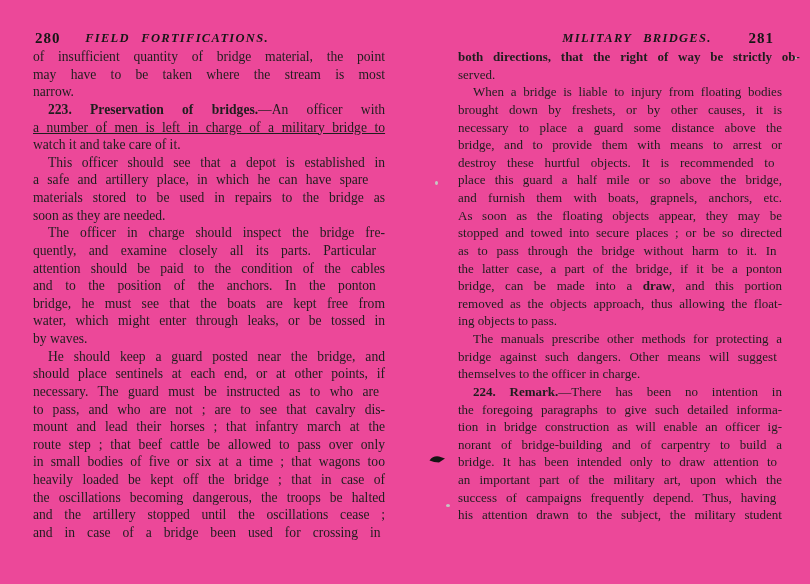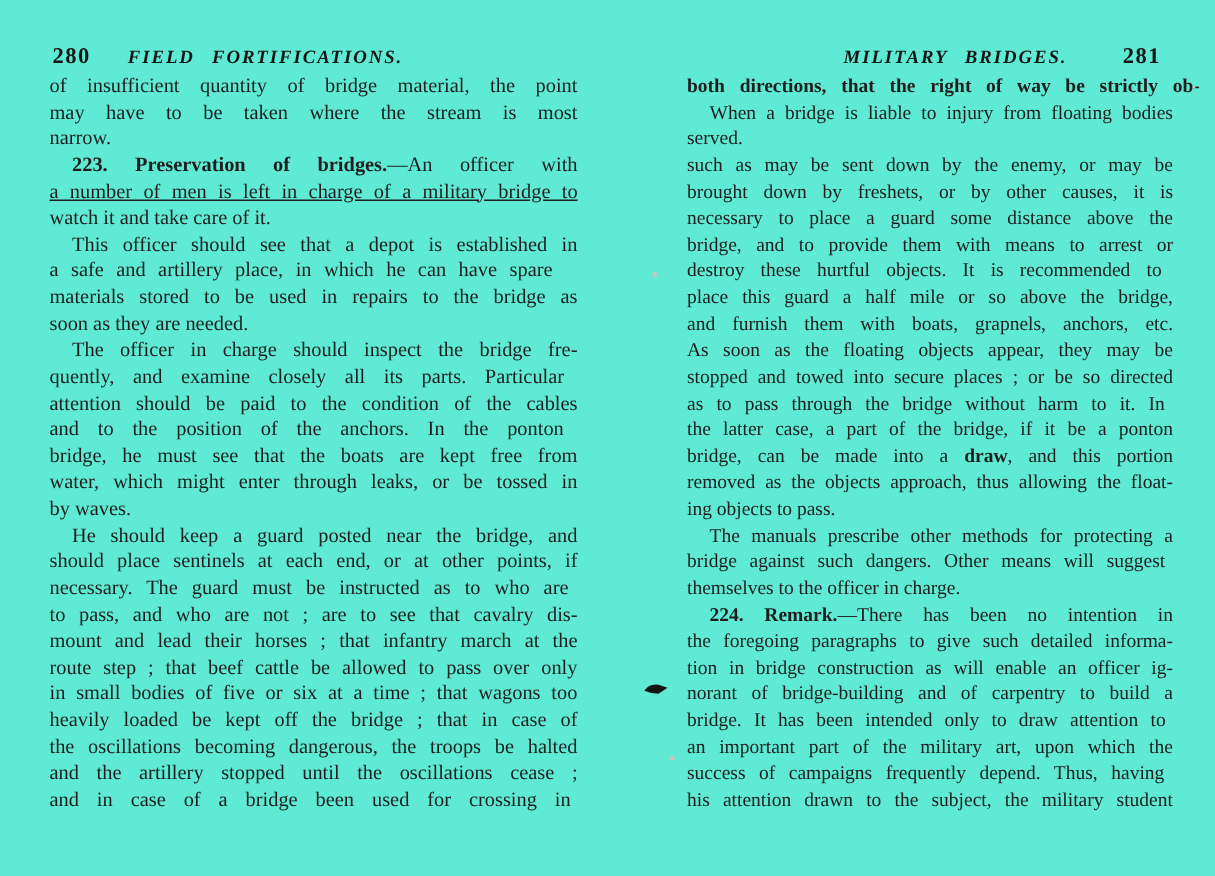--- a/index.html
+++ b/index.html
@@ -1,18 +1,18 @@
 <!DOCTYPE html>
 <html><head>
 <meta charset="utf-8">
 <style>
   html,body { margin:0; padding:0; background:#ffffff; }
   .scan {
     position:relative; width:810px; height:584px;
-    background:#5eead4; overflow:hidden;
+    background:#ec4899; overflow:hidden;
     font-family:"Liberation Serif", serif; color:#1e1e1e;
   }
   .page { position:absolute; top:0; height:584px; }
   .page-left  { left:33px;  width:352px; }
   .page-right { left:458px; width:324px; }
 
   .runhead-row { position:absolute; top:30px; left:0; right:0; height:18px; }
   .pagenum {
     position:absolute; top:0; font-weight:bold; font-size:15px;
     letter-spacing:1px; color:#161616;
@@ -83,23 +83,22 @@
       </div>
   </div>
 
   <div class="page page-right">
     <div class="runhead-row">
       <span class="runhead">MILITARY BRIDGES.</span>
       <span class="pagenum">281</span>
     </div>
     <div class="bodytext">
         <div class="line" style="word-spacing: 6.56px; font-weight: bold;"><span><span>both directions, that the right of way be strictly ob-</span></span></div>
+        <div class="line end"><span><span>served.</span></span></div>
         <div class="line indent" style="word-spacing: 3.48px;"><span><span>When a bridge is liable to injury from floating bodies</span></span></div>
-        <div class="line end"><span><span>served.</span></span></div>
-        <div class="line" style="word-spacing: 5.24px;"><span><span>such as may be sent down by the enemy, or may be</span></span></div>
         <div class="line" style="word-spacing: 7.24px;"><span><span>brought down by freshets, or by other causes, it is</span></span></div>
         <div class="line" style="word-spacing: 7.2px;"><span><span>necessary to place a guard some distance above the</span></span></div>
         <div class="line" style="word-spacing: 6.4px;"><span><span>bridge, and to provide them with means to arrest or</span></span></div>
         <div class="line" style="word-spacing: 7.56px;"><span><span>destroy these hurtful objects.  It is recommended to</span></span></div>
         <div class="line" style="word-spacing: 6.08px;"><span><span>place this guard a half mile or so above the bridge,</span></span></div>
         <div class="line" style="word-spacing: 8.07px;"><span><span>and furnish them with boats, grapnels, anchors, etc.</span></span></div>
         <div class="line" style="word-spacing: 6.37px;"><span><span>As soon as the floating objects appear, they may be</span></span></div>
         <div class="line" style="word-spacing: 3.45px;"><span><span>stopped and towed into secure places ; or be so directed</span></span></div>
         <div class="line" style="word-spacing: 5.53px;"><span><span>as to pass through the bridge without harm to it.  In</span></span></div>
         <div class="line" style="word-spacing: 4.86px;"><span><span>the latter case, a part of the bridge, if it be a ponton</span></span></div>

